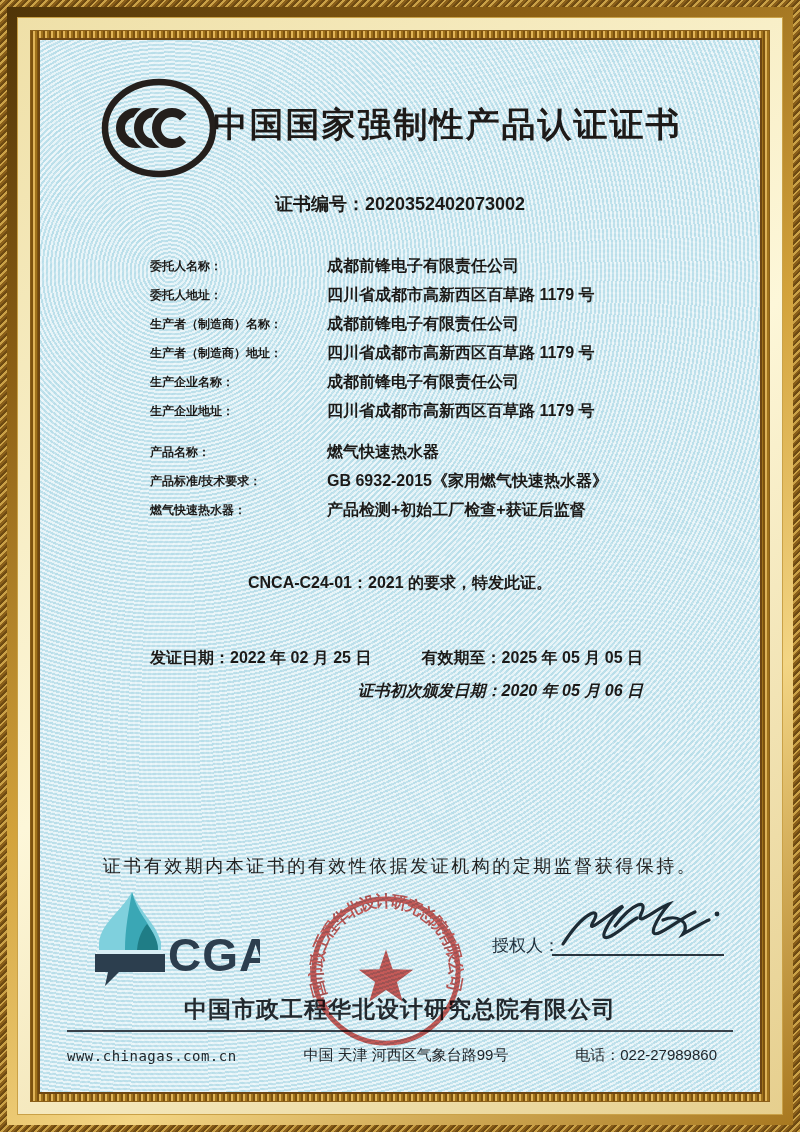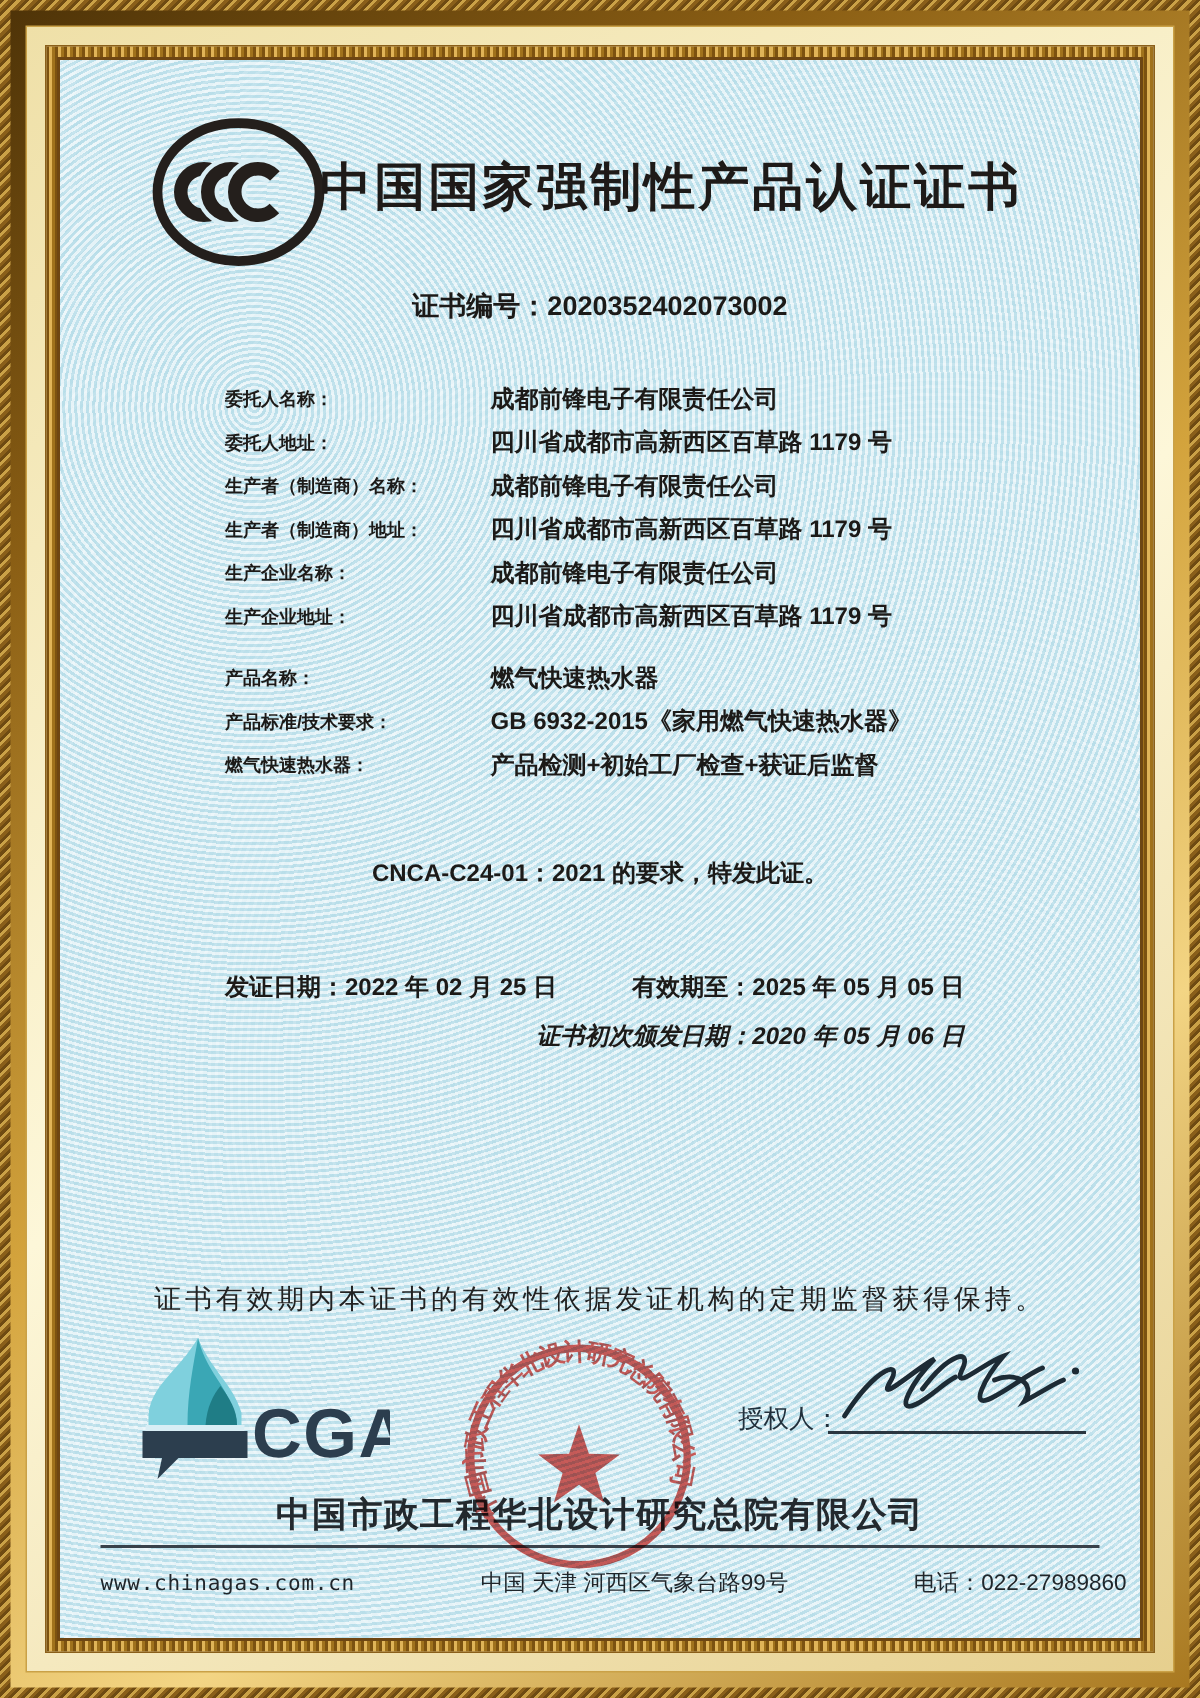--- a/index.html
+++ b/index.html
@@ -56,21 +56,21 @@
   
   .cgac { left:45px; top:848px; width:175px; height:102px; }
   .seal { left:268px; top:853px; width:156px; height:156px; opacity:.82;
     mix-blend-mode:multiply; z-index:5; }
   .auth-label { left:452px; top:894px; font-size:17px; color:#21303c; }
   .sig-line { left:512px; top:914px; width:172px; border-bottom:2px solid #2a3640; }
   .signature { left:505px; top:852px; width:190px; height:66px; z-index:4; }
   .issuer { left:0; right:0; top:954px; text-align:center;
     font-size:23px; font-weight:600; letter-spacing:1px; color:#23292e; z-index:2; }
   .rule { left:27px; right:27px; top:990px; border-top:2px solid #38414a; }
-  .footer { left:27px; right:9px; top:1006px; display:flex;
+  .footer { left:27px; right:43px; top:1006px; display:flex;
     justify-content:space-between; align-items:center; font-size:15px; color:#20262b; }
   .web { font-family:"DejaVu Sans Mono","Liberation Mono",monospace; font-size:14px; letter-spacing:.5px; }
 </style>
 </head>
 <body>
 
 <div class="f1">
  <div class="f2">
   <div class="f3">
    <div class="f4">

